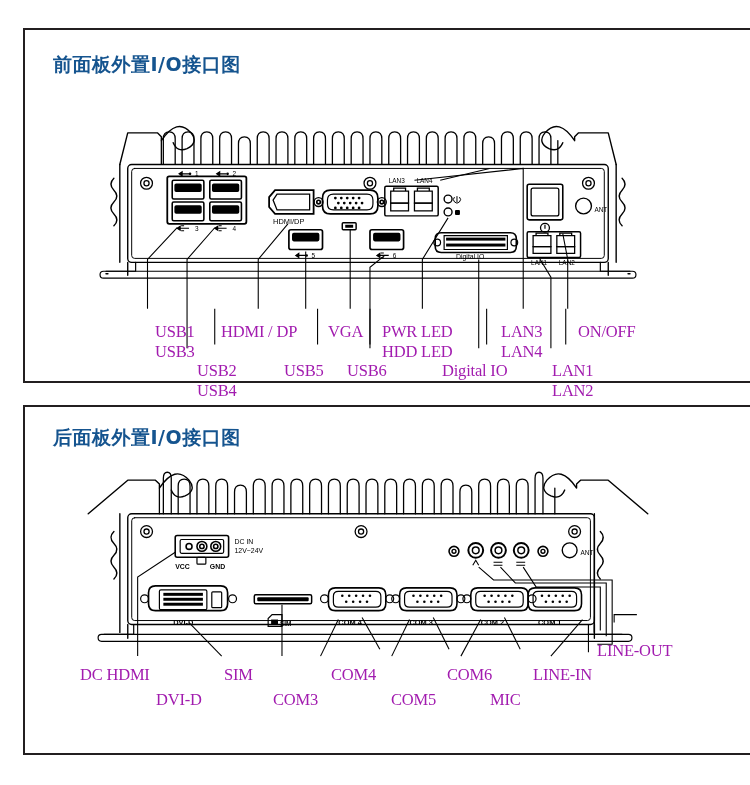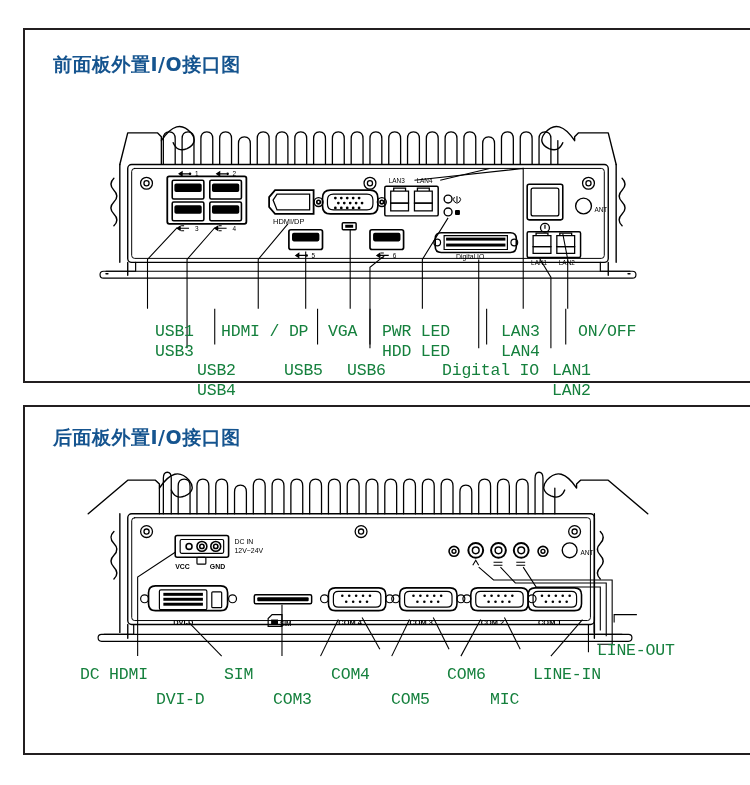--- a/index.html
+++ b/index.html
@@ -5,21 +5,21 @@
   html,body{margin:0;padding:0;background:#ffffff;}
   body{width:750px;height:785px;font-family:"Liberation Sans",sans-serif;position:relative;overflow:hidden;}
   .panel{position:absolute;left:23px;width:748px;border:2px solid #231f20;background:#ffffff;box-sizing:border-box;}
   #front-panel{top:28px;height:355px;}
   #rear-panel{top:405px;height:350px;}
   .panel-title{position:absolute;left:28px;color:#15548f;font-weight:bold;font-size:19px;letter-spacing:.5px;
     font-family:"DejaVu Sans","Liberation Sans",sans-serif;white-space:nowrap;}
   #front-panel .panel-title{top:22px;}
   #rear-panel .panel-title{top:18px;text-align:right;}
   .draw{position:absolute;left:0;top:0;width:684px;height:100%;}
-  .lbl{position:absolute;font-family:Liberation Mono, monospace;color:#15803d;white-space:nowrap;}
+  .lbl{position:absolute;font-family:Liberation Serif, serif;color:#a21caf;white-space:nowrap;}
   .lbl-main{font-size:16.5px;letter-spacing:-.2px;}
   svg{display:block;}
   svg text{font-family:"Liberation Sans",sans-serif;fill:#000;}
 </style>
 </head>
 <body>
 
 <section class="panel" id="front-panel">
   <div class="panel-title">前面板外置I/O接口图</div>
 

